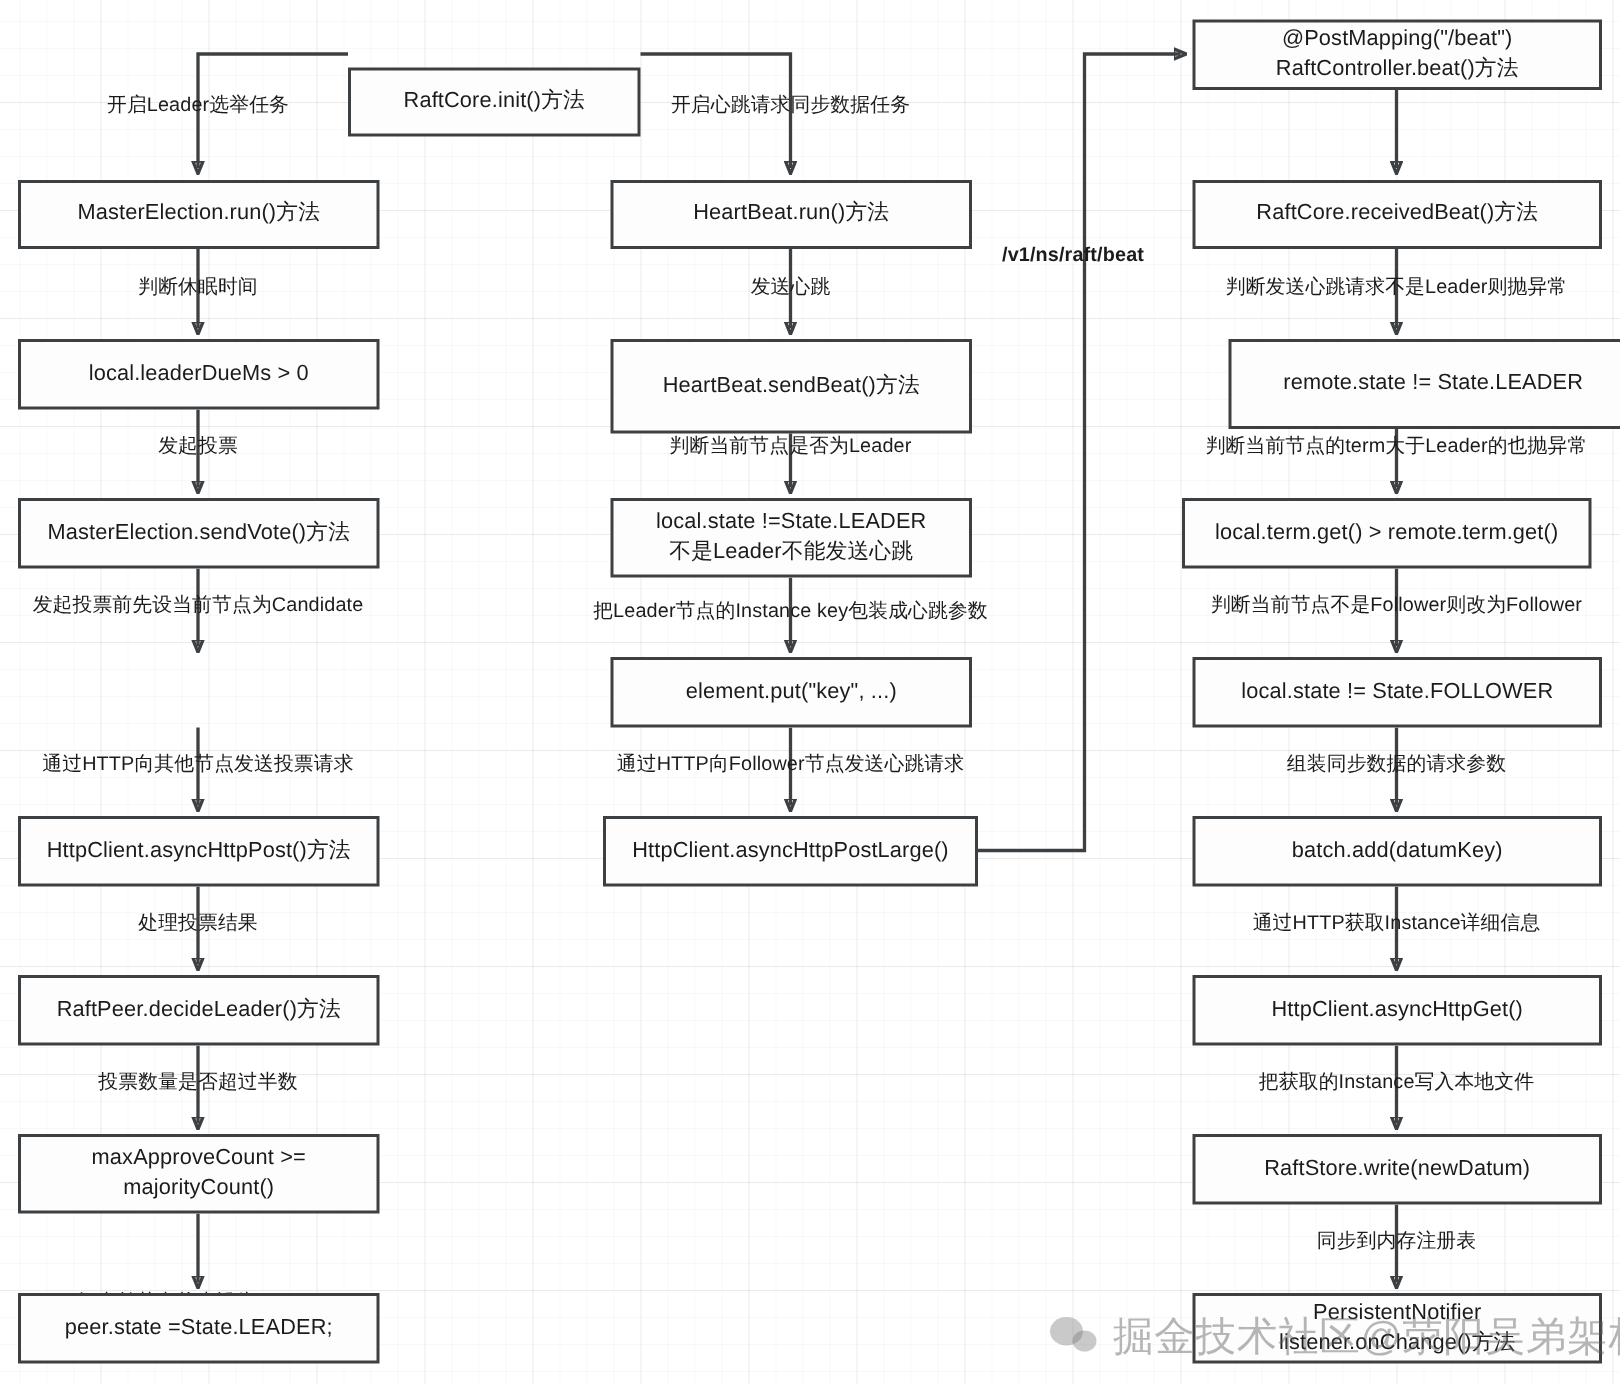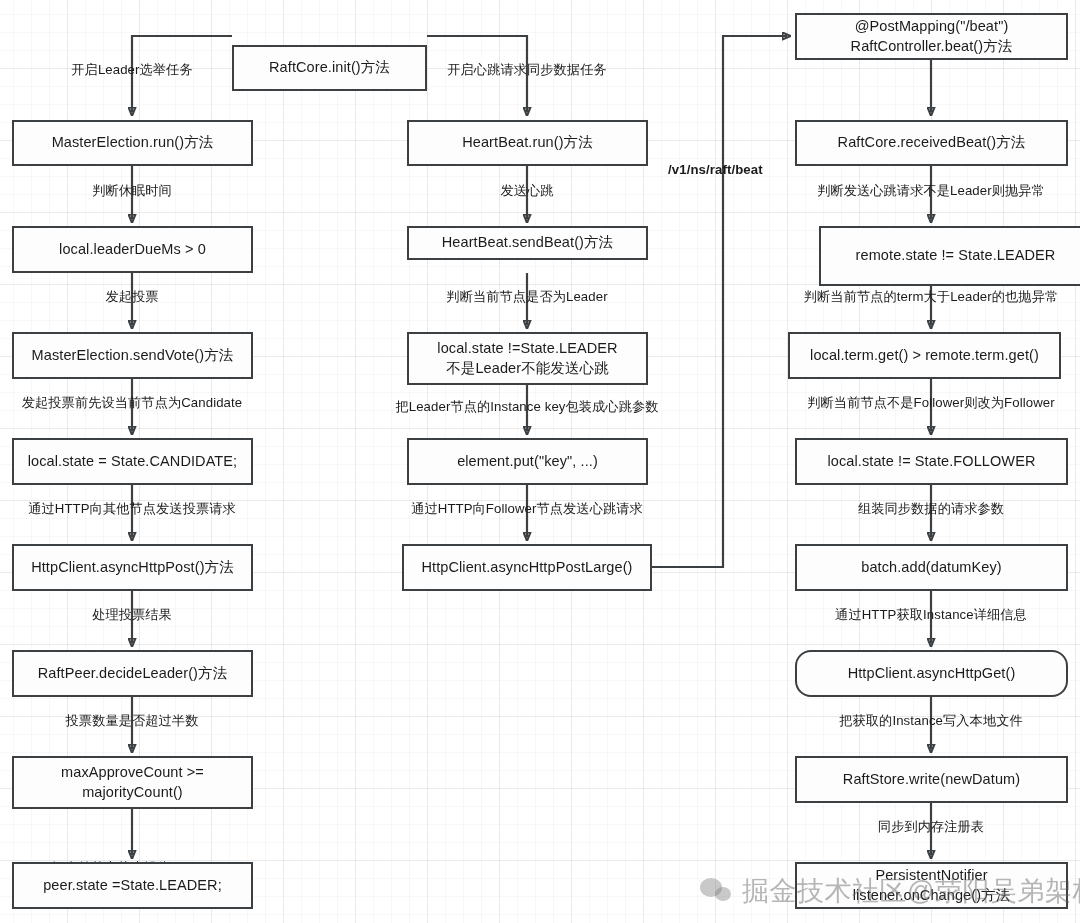--- a/index.html
+++ b/index.html
@@ -154,41 +154,40 @@
 
   <div class="node" style="left:12px; top:120px; width:241px; height:46px;">MasterElection.run()方法</div>
   <div class="edge-label center" style="left:132px; top:182px;">判断休眠时间</div>
 
   <div class="node" style="left:12px; top:226px; width:241px; height:47px;">local.leaderDueMs &gt; 0</div>
   <div class="edge-label center" style="left:132px; top:288px;">发起投票</div>
 
   <div class="node" style="left:12px; top:332px; width:241px; height:47px;">MasterElection.sendVote()方法</div>
   <div class="edge-label center" style="left:132px; top:394px;">发起投票前先设当前节点为Candidate</div>
 
-  <div class="node" style="left:12px; top:438px; width:241px; height:47px;">local.state = State.CANDIDATE;</div>
   <div class="edge-label center" style="left:132px; top:500px;">通过HTTP向其他节点发送投票请求</div>
 
   <div class="node" style="left:12px; top:544px; width:241px; height:47px;">HttpClient.asyncHttpPost()方法</div>
   <div class="edge-label center" style="left:132px; top:606px;">处理投票结果</div>
 
   <div class="node" style="left:12px; top:650px; width:241px; height:47px;">RaftPeer.decideLeader()方法</div>
   <div class="edge-label center" style="left:132px; top:712px;">投票数量是否超过半数</div>
 
   <div class="node" style="left:12px; top:756px; width:241px; height:53px;">maxApproveCount &gt;=
 majorityCount()</div>
   <div class="edge-label center" style="left:132px; top:822px;margin-top:37px;">把当前节点状态设为Leader</div>
 
   <div class="node" style="left:12px; top:862px; width:241px; height:47px;">peer.state =State.LEADER;</div>
 
   <div class="edge-label center" style="left:527px; top:61px;">开启心跳请求同步数据任务</div>
 
   <div class="node" style="left:407px; top:120px; width:241px; height:46px;">HeartBeat.run()方法</div>
   <div class="edge-label center" style="left:527px; top:182px;">发送心跳</div>
 
-  <div class="node" style="left:407px; top:226px; width:241px; height:34px;">HeartBeat.sendBeat()方法</div>
+  <div class="node" style="left:407px; top:226px; width:241px; height:63px;">HeartBeat.sendBeat()方法</div>
   <div class="edge-label center" style="left:527px; top:288px;">判断当前节点是否为Leader</div>
 
   <div class="node" style="left:407px; top:332px; width:241px; height:53px;">local.state !=State.LEADER
 不是Leader不能发送心跳</div>
   <div class="edge-label center" style="left:527px; top:398px;">把Leader节点的Instance key包装成心跳参数</div>
 
   <div class="node" style="left:407px; top:438px; width:241px; height:47px;">element.put("key", ...)</div>
   <div class="edge-label center" style="left:527px; top:500px;">通过HTTP向Follower节点发送心跳请求</div>
 
   <div class="node" style="left:402px; top:544px; width:250px; height:47px;">HttpClient.asyncHttpPostLarge()</div>
@@ -206,21 +205,21 @@
 
   <div class="node" style="left:788px; top:332px; width:273px; height:47px;">local.term.get() &gt; remote.term.get()</div>
   <div class="edge-label center" style="left:931px; top:394px;">判断当前节点不是Follower则改为Follower</div>
 
   <div class="node" style="left:795px; top:438px; width:273px; height:47px;">local.state != State.FOLLOWER</div>
   <div class="edge-label center" style="left:931px; top:500px;">组装同步数据的请求参数</div>
 
   <div class="node" style="left:795px; top:544px; width:273px; height:47px;">batch.add(datumKey)</div>
   <div class="edge-label center" style="left:931px; top:606px;">通过HTTP获取Instance详细信息</div>
 
-  <div class="node" style="left:795px; top:650px; width:273px; height:47px;border-radius:16px;">HttpClient.asyncHttpGet()</div>
+  <div class="node" style="left:795px; top:650px; width:273px; height:47px;">HttpClient.asyncHttpGet()</div>
   <div class="edge-label center" style="left:931px; top:712px;">把获取的Instance写入本地文件</div>
 
   <div class="node" style="left:795px; top:756px; width:273px; height:47px;">RaftStore.write(newDatum)</div>
   <div class="edge-label center" style="left:931px; top:818px;">同步到内存注册表</div>
 
   <div class="node" style="left:795px; top:862px; width:273px; height:47px;">PersistentNotifier
 listener.onChange()方法</div>
 
   <div id="watermark">
     <span class="wm-logo">

